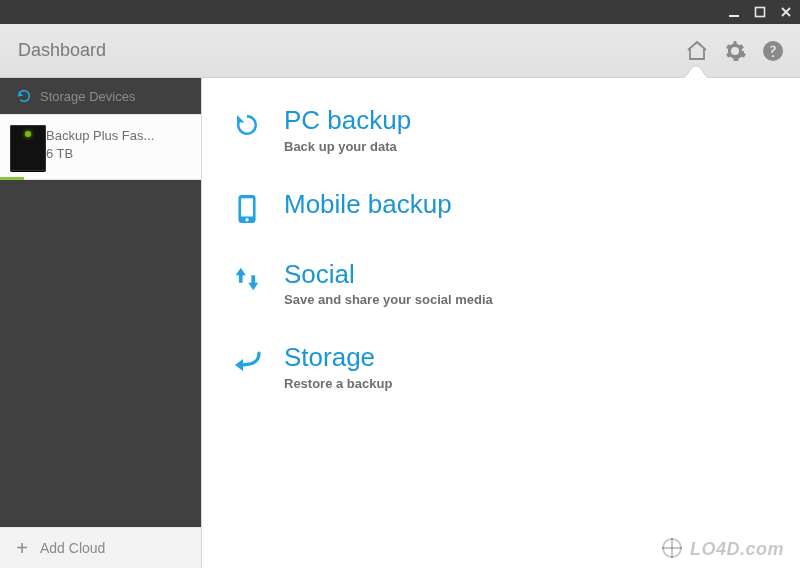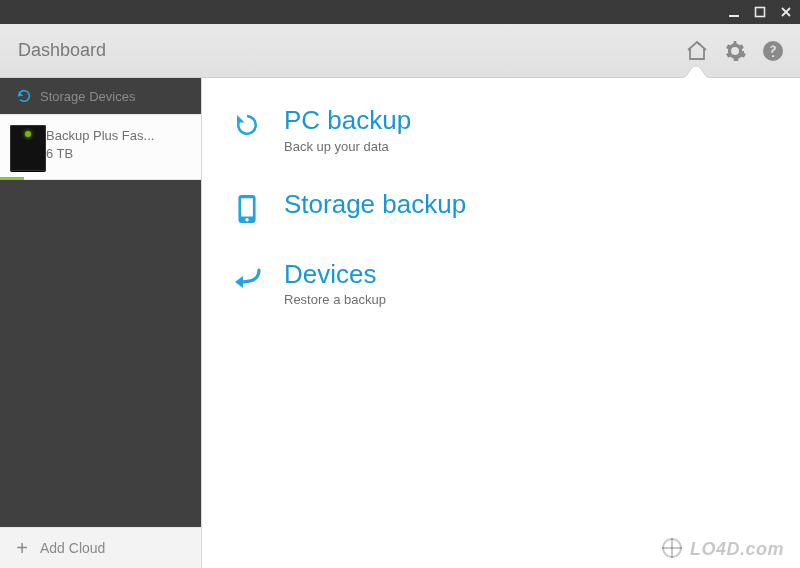--- a/index.html
+++ b/index.html
@@ -143,20 +143,21 @@
   .action-title {
     color:#1a95d6;
     font-size:26px;
     font-weight:400;
     line-height:1.1;
     margin-bottom:4px;
   }
   .action-desc {
     color:#6f6f6f;
     font-size:13px;
+    font-weight:bold;
   }
 
   .watermark {
     position:absolute;
     right:16px; bottom:8px;
     font-size:18px; font-weight:700;
     color: rgba(0,0,0,0.22);
     letter-spacing:0.5px;
     font-style:italic;
     pointer-events:none;
@@ -270,34 +271,46 @@
 
     <div class="action-item">
       <div class="action-icon">
         <svg width="26" height="30" viewBox="0 0 20 28" fill="#24a3e3">
           <rect x="2" y="1" width="16" height="26" rx="3"></rect>
           <rect x="4.5" y="4" width="11" height="17" fill="#ffffff"></rect>
           <circle cx="10" cy="24" r="1.6" fill="#ffffff"></circle>
         </svg>
       </div>
       <div class="action-text">
-        <div class="action-title">Storage backup</div>
-      </div>
-    </div>
-
+        <div class="action-title">Mobile backup</div>
+      </div>
+    </div>
+
+    <div class="action-item">
+      <div class="action-icon">
+        <svg width="30" height="30" viewBox="0 0 24 24" fill="#24a3e3">
+          <path d="M7 3 L11 9 L8.5 9 L8.5 15 L5.5 15 L5.5 9 L3 9 Z"></path>
+          <path d="M17 21 L13 15 L15.5 15 L15.5 9 L18.5 9 L18.5 15 L21 15 Z"></path>
+        </svg>
+      </div>
+      <div class="action-text">
+        <div class="action-title">Social</div>
+        <div class="action-desc">Save and share your social media</div>
+      </div>
+    </div>
 
     <div class="action-item">
       <div class="action-icon">
         <svg width="32" height="28" viewBox="0 0 32 24" fill="none" stroke="#24a3e3" stroke-width="3.2" stroke-linecap="round">
           <path d="M28 4 C 28 14 20 16 8 16"></path>
           <path d="M12 10 L4 16 L12 22" fill="#24a3e3" stroke="none"></path>
         </svg>
       </div>
       <div class="action-text">
-        <div class="action-title">Devices</div>
+        <div class="action-title">Storage</div>
         <div class="action-desc">Restore a backup</div>
       </div>
     </div>
 
   </div>
 </div>
 
 <div class="watermark">
   <span class="globe"></span>
   <span>LO4D.com</span>

